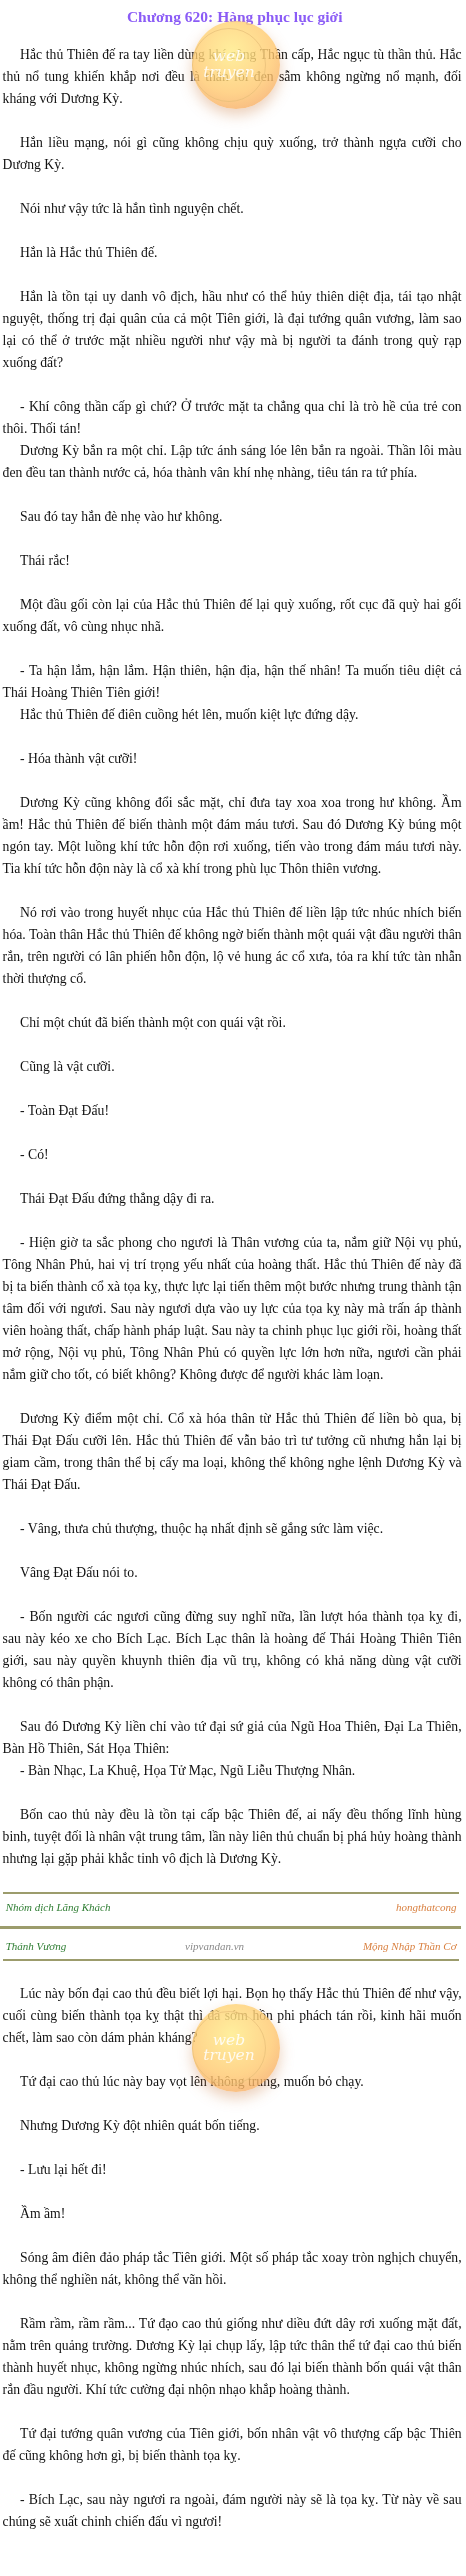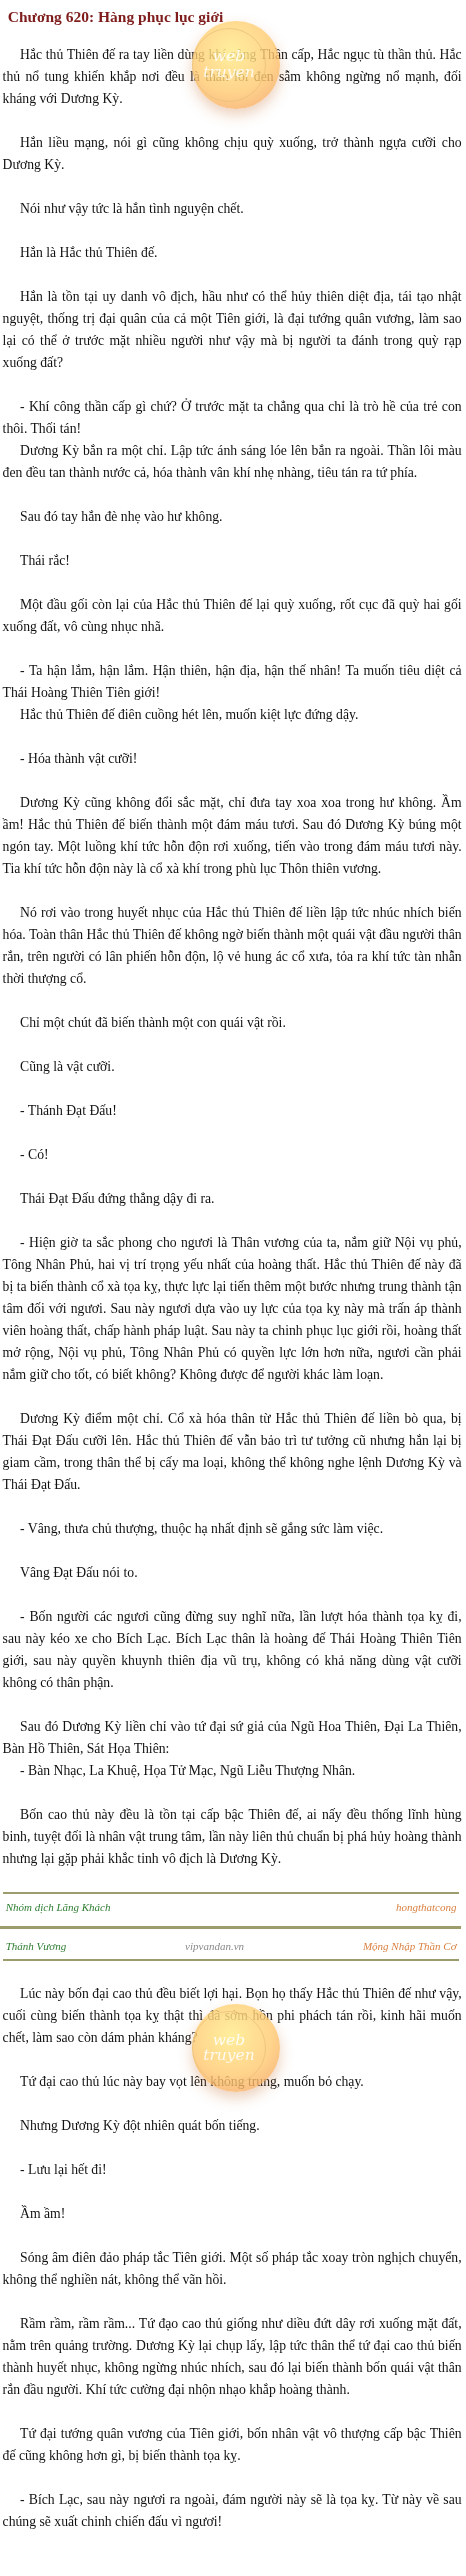--- a/index.html
+++ b/index.html
@@ -7,22 +7,22 @@
   .page {
     position: relative;
     width: 459px;
     padding: 0 0 0 2.6px;
     font-family: "Liberation Serif", "DejaVu Serif", serif;
     font-size: 13.7px;
     line-height: 22px;
     color: #111111;
   }
   .title {
-    text-align: left;
-    color: #7f1d1d;
+    text-align: center;
+    color: #8b5cf6;
     font-size: 15.5px;
     line-height: 20.6px;
     margin: 7.2px 0 16.5px 0;
     padding-left: 5.2px;
   }
   .para {
     text-align: justify;
     text-indent: 17.5px;
     margin: 0 0 22px 0;
   }
@@ -82,21 +82,21 @@
       <p class="para">Sau đó tay hắn đè nhẹ vào hư không.</p>
       <p class="para">Thái rắc!</p>
       <p class="para">Một đầu gối còn lại của Hắc thủ Thiên đế lại quỳ xuống, rốt cục đã quỳ hai gối xuống đất, vô cùng nhục nhã.</p>
       <p class="para tight">- Ta hận lắm, hận lắm. Hận thiên, hận địa, hận thế nhân! Ta muốn tiêu diệt cả Thái Hoàng Thiên Tiên giới!</p>
       <p class="para">Hắc thủ Thiên đế điên cuồng hét lên, muốn kiệt lực đứng dậy.</p>
       <p class="para">- Hóa thành vật cưỡi!</p>
       <p class="para">Dương Kỳ cũng không đổi sắc mặt, chỉ đưa tay xoa xoa trong hư không. Ầm ầm! Hắc thủ Thiên đế biến thành một đám máu tươi. Sau đó Dương Kỳ búng một ngón tay. Một luồng khí tức hỗn độn rơi xuống, tiến vào trong đám máu tươi này. Tia khí tức hỗn độn này là cổ xà khí trong phù lục Thôn thiên vương.</p>
       <p class="para">Nó rơi vào trong huyết nhục của Hắc thủ Thiên đế liền lập tức nhúc nhích biến hóa. Toàn thân Hắc thủ Thiên đế không ngờ biến thành một quái vật đầu người thân rắn, trên người có lân phiến hỗn độn, lộ vẻ hung ác cổ xưa, tỏa ra khí tức tàn nhẫn thời thượng cổ.</p>
       <p class="para">Chỉ một chút đã biến thành một con quái vật rồi.</p>
       <p class="para">Cũng là vật cưỡi.</p>
-      <p class="para">- Thánh Đạt Đấu!</p>
+      <p class="para">- Toàn Đạt Đấu!</p>
       <p class="para">- Có!</p>
       <p class="para">Thái Đạt Đấu đứng thẳng dậy đi ra.</p>
       <p class="para">- Hiện giờ ta sắc phong cho ngươi là Thân vương của ta, nắm giữ Nội vụ phủ, Tông Nhân Phủ, hai vị trí trọng yếu nhất của hoàng thất. Hắc thủ Thiên đế này đã bị ta biến thành cổ xà tọa kỵ, thực lực lại tiến thêm một bước nhưng trung thành tận tâm đối với ngươi. Sau này ngươi dựa vào uy lực của tọa kỵ này mà trấn áp thành viên hoàng thất, chấp hành pháp luật. Sau này ta chinh phục lục giới rồi, hoàng thất mở rộng, Nội vụ phủ, Tông Nhân Phủ có quyền lực lớn hơn nữa, ngươi cần phải nắm giữ cho tốt, có biết không? Không được để người khác làm loạn.</p>
       <p class="para">Dương Kỳ điểm một chỉ. Cổ xà hóa thân từ Hắc thủ Thiên đế liền bò qua, bị Thái Đạt Đấu cưỡi lên. Hắc thủ Thiên đế vẫn bảo trì tư tưởng cũ nhưng hắn lại bị giam cầm, trong thân thể bị cấy ma loại, không thể không nghe lệnh Dương Kỳ và Thái Đạt Đấu.</p>
       <p class="para">- Vâng, thưa chủ thượng, thuộc hạ nhất định sẽ gắng sức làm việc.</p>
       <p class="para">Vâng Đạt Đấu nói to.</p>
       <p class="para">- Bốn người các ngươi cũng đừng suy nghĩ nữa, lần lượt hóa thành tọa kỵ đi, sau này kéo xe cho Bích Lạc. Bích Lạc thân là hoàng đế Thái Hoàng Thiên Tiên giới, sau này quyền khuynh thiên địa vũ trụ, không có khả năng dùng vật cưỡi không có thân phận.</p>
       <p class="para tight">Sau đó Dương Kỳ liền chỉ vào tứ đại sứ giả của Ngũ Hoa Thiên, Đại La Thiên, Bàn Hồ Thiên, Sát Họa Thiên:</p>
       <p class="para">- Bàn Nhạc, La Khuệ, Họa Tử Mạc, Ngũ Liễu Thượng Nhân.</p>
       <p class="para">Bốn cao thủ này đều là tồn tại cấp bậc Thiên đế, ai nấy đều thống lĩnh hùng binh, tuyệt đối là nhân vật trung tâm, lần này liên thủ chuẩn bị phá hủy hoàng thành nhưng lại gặp phải khắc tinh vô địch là Dương Kỳ.</p>

